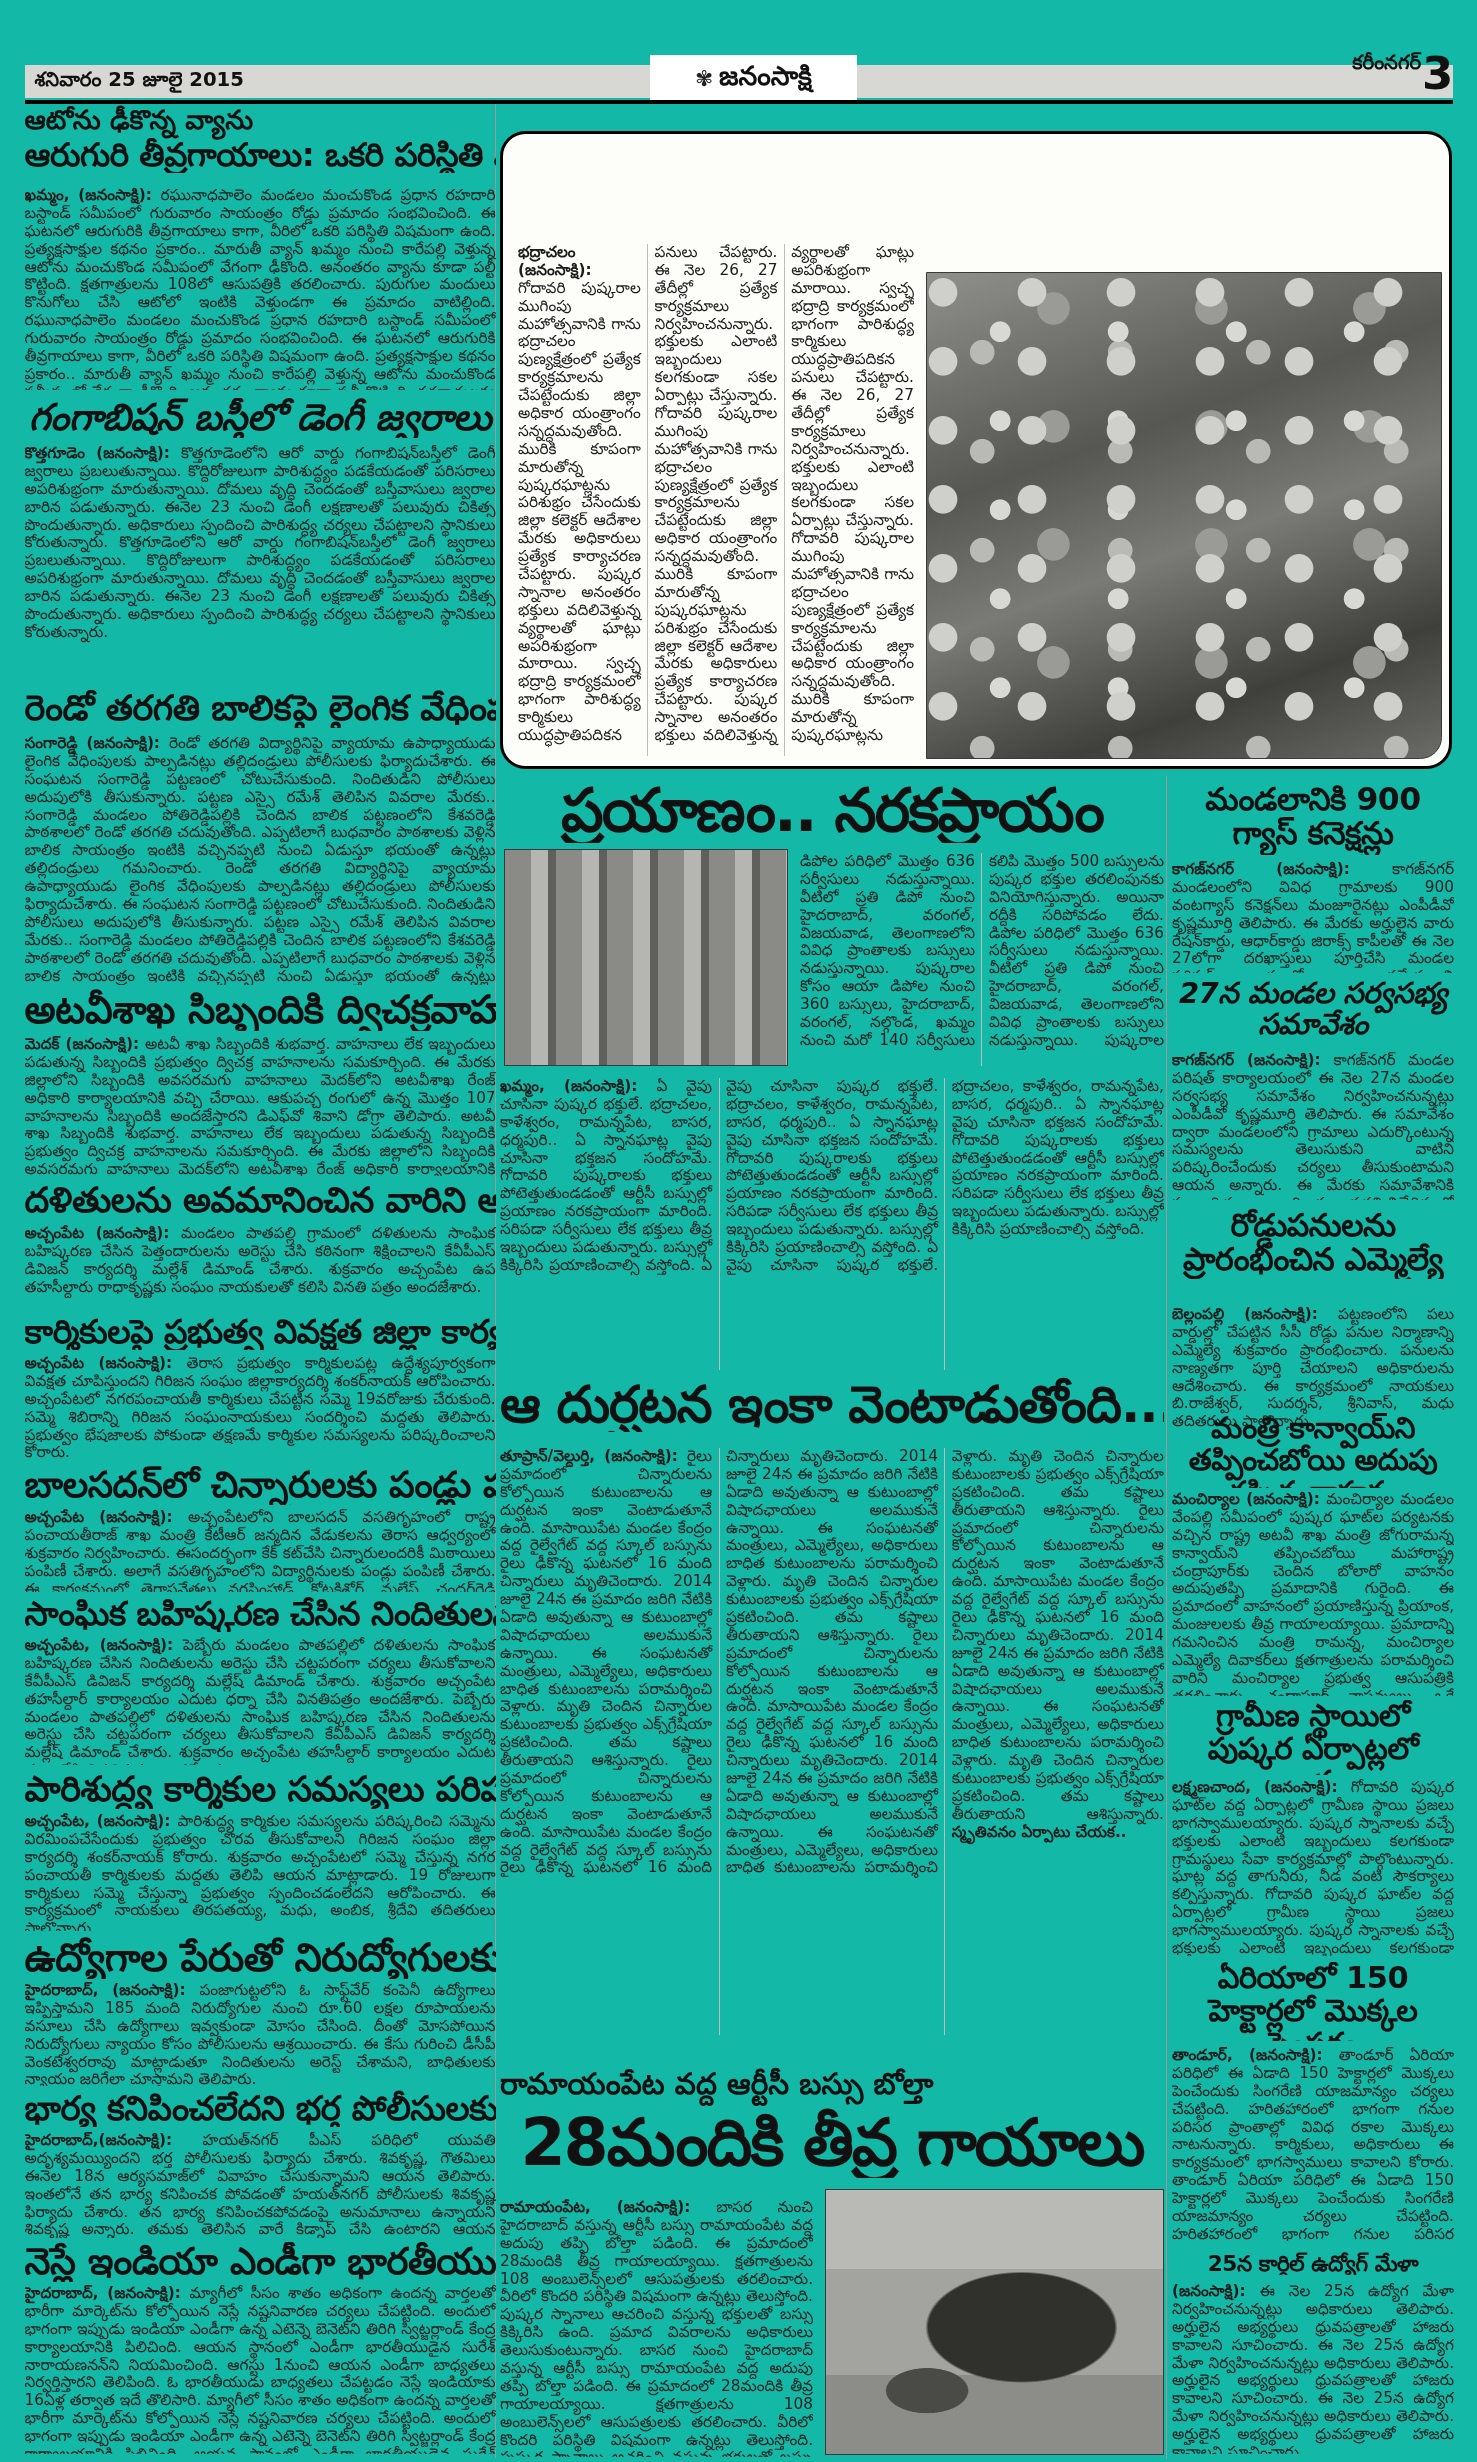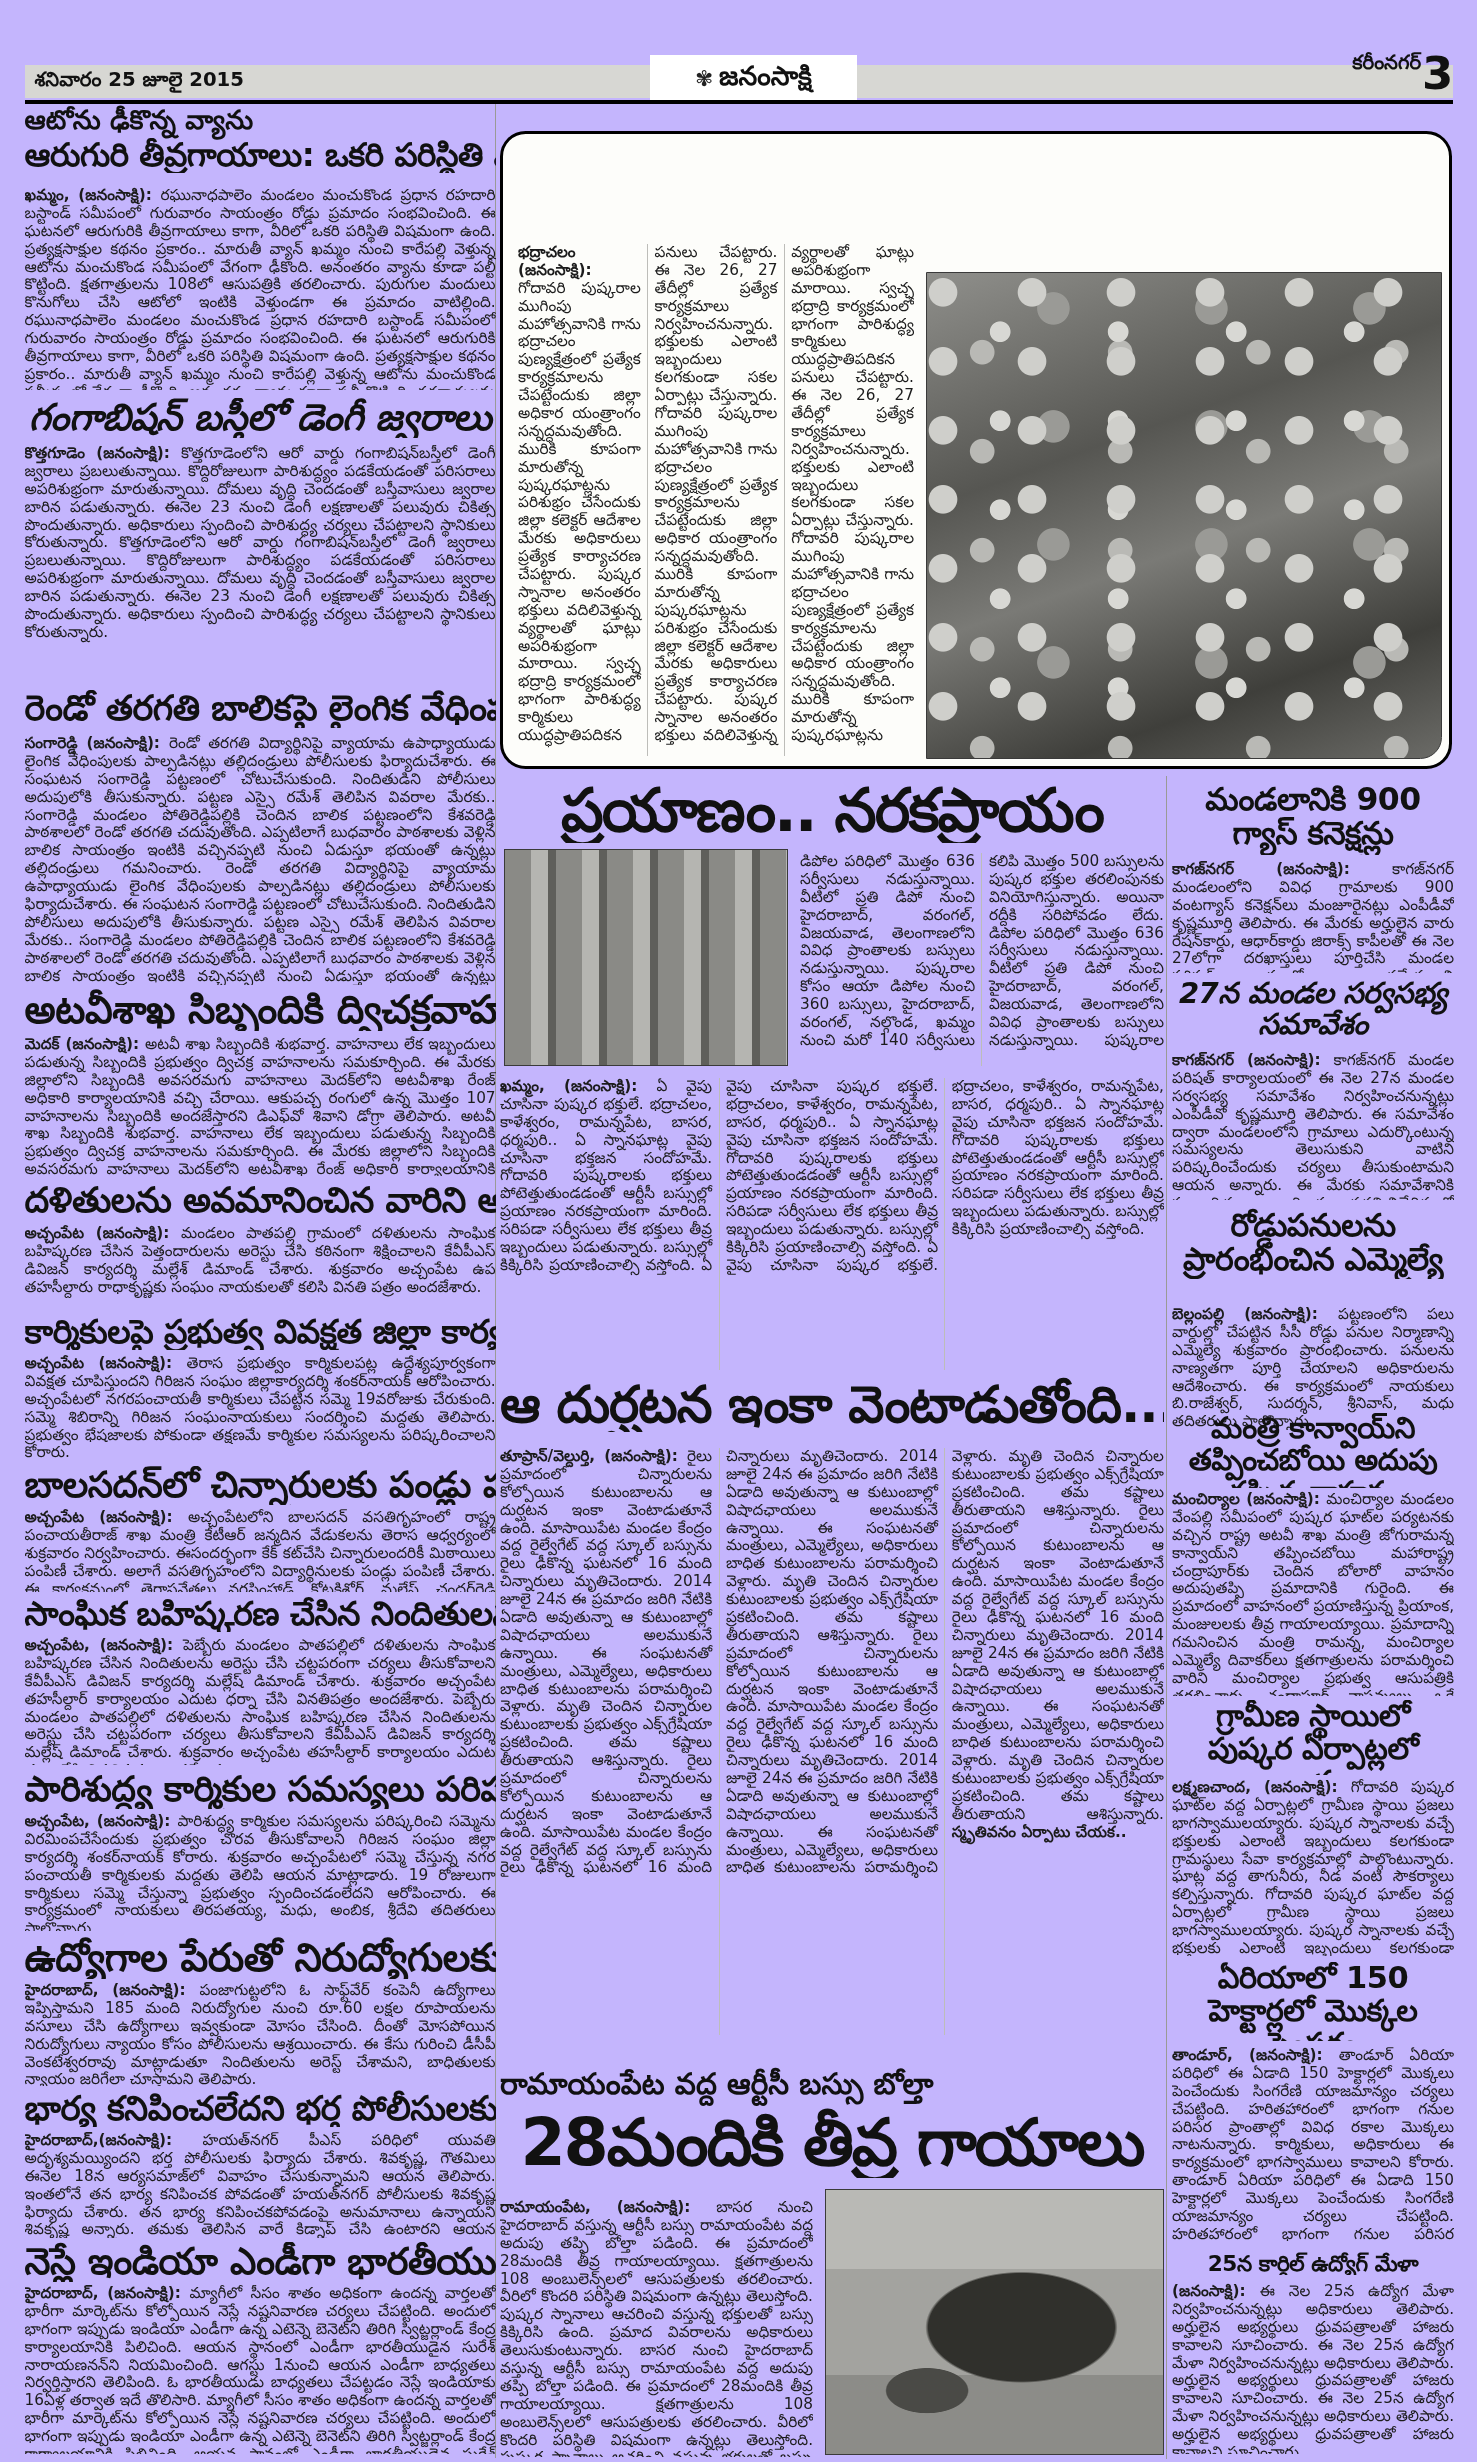--- a/index.html
+++ b/index.html
@@ -1,16 +1,16 @@
 <!DOCTYPE html>
 <html><head>
 <meta charset="utf-8">
 <style>
   html,body{margin:0;padding:0;background:#e8e8e4;}
-  .page{position:relative;width:1478px;height:2463px;background:#c4b5fd;font-family:"DejaVu Sans",sans-serif;color:#111;overflow:hidden;margin:0 auto;}
+  .page{position:relative;width:1478px;height:2463px;background:#14b8a6;font-family:"DejaVu Sans",sans-serif;color:#111;overflow:hidden;margin:0 auto;}
   .abs{position:absolute;}
   
   .hbar{left:24.6px;top:65px;width:1428px;height:33px;background:#d7d7d3;display:flex;align-items:center;}
   .hdate{font-size:19.7px;font-weight:700;padding-left:9.9px;white-space:nowrap;}
   .mast{left:650px;top:55px;width:207px;height:47px;background:#fff;display:flex;align-items:center;justify-content:center;gap:5.9px;font-weight:700;font-size:26.6px;white-space:nowrap;}
   .mlogo{font-size:21.7px;color:#222;line-height:1;}
   .hright{right:24.6px;top:51px;display:flex;align-items:flex-start;gap:1px;}
   .hedition{font-size:19.7px;font-weight:700;}
   .hpage{font-size:45px;font-weight:700;line-height:1;}
   .hrule{left:24.6px;top:100px;width:1428px;height:3.9px;background:#000;}

